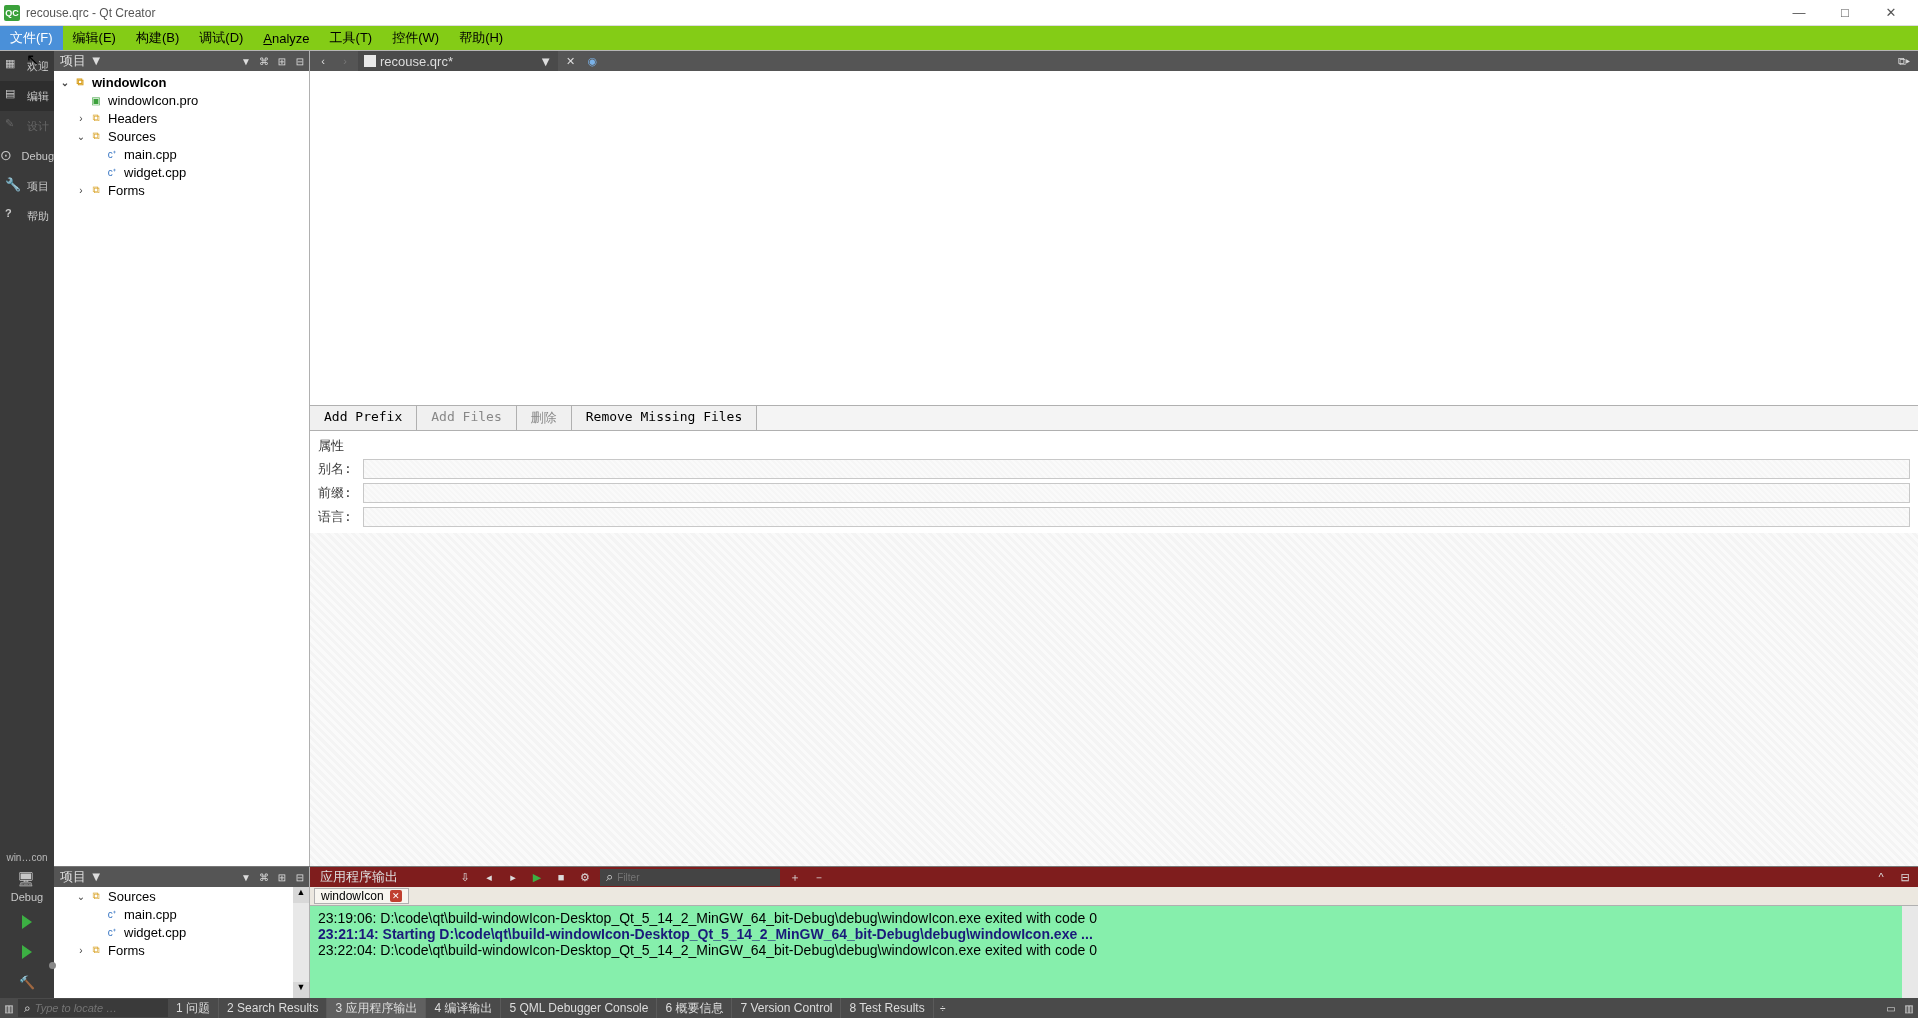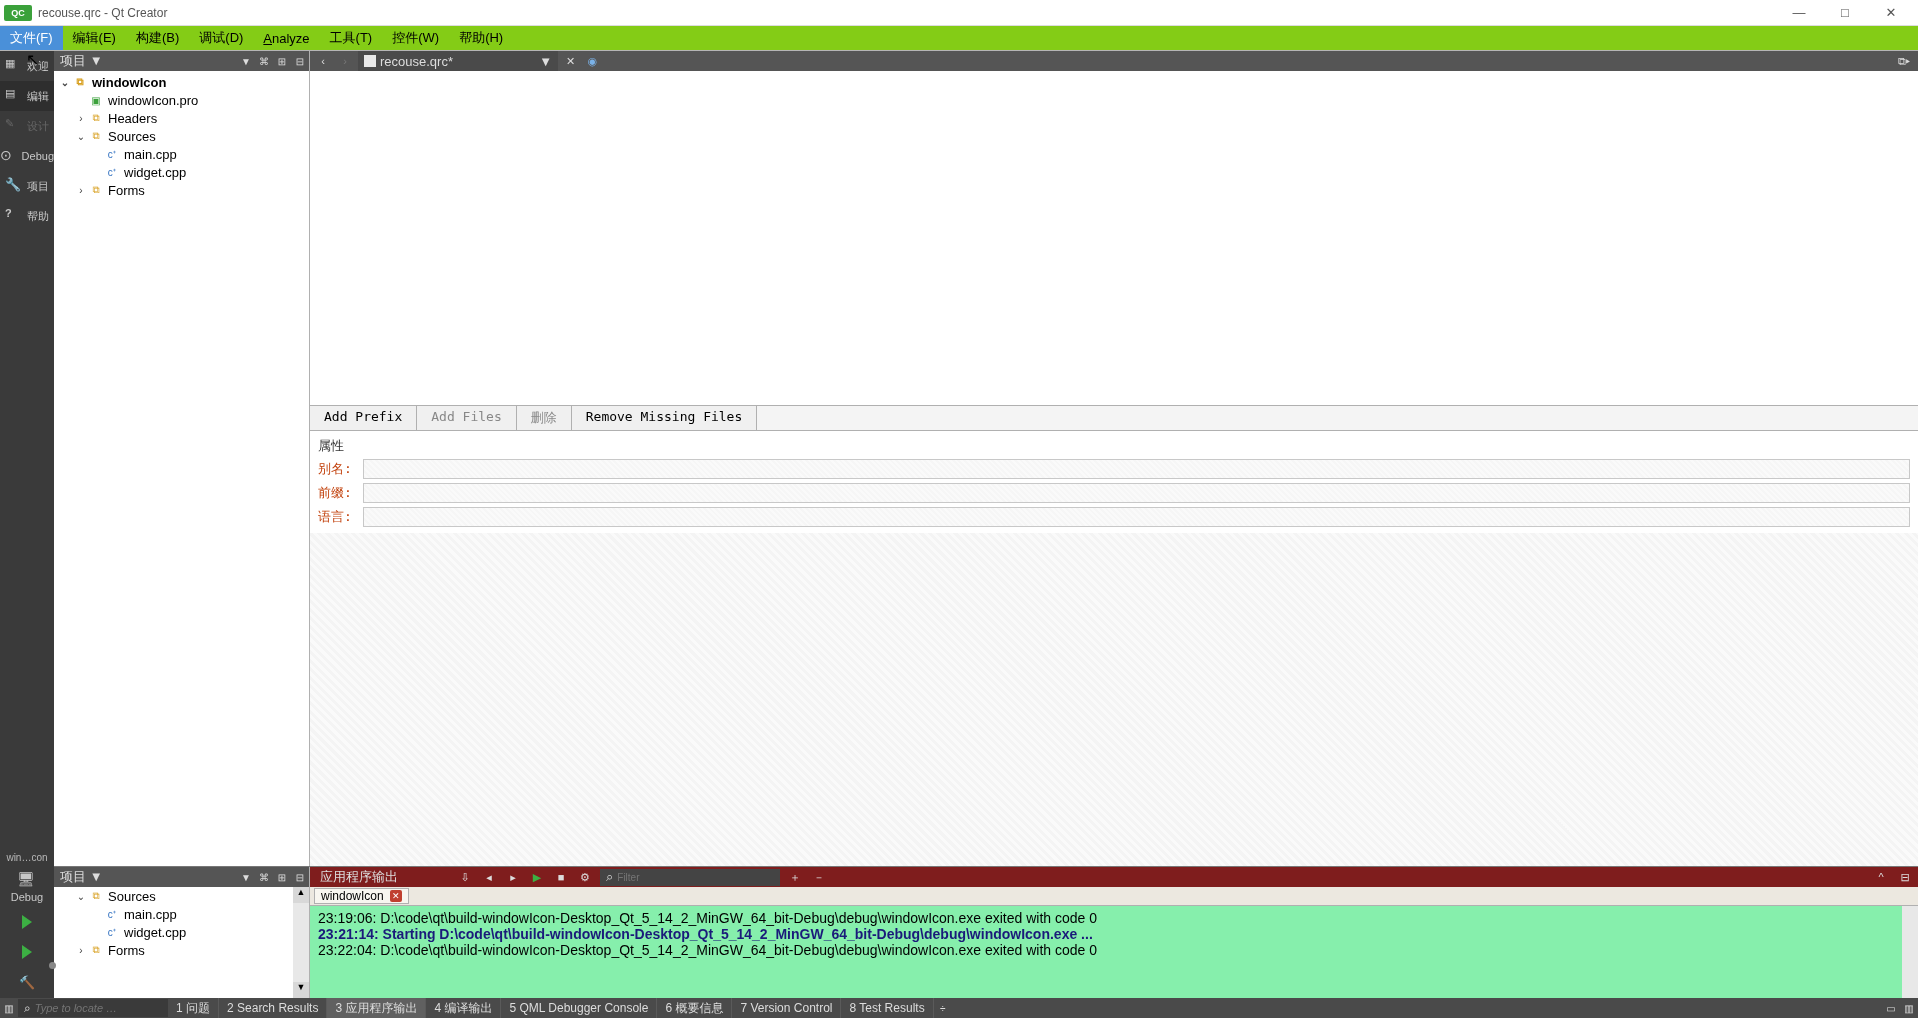--- a/index.html
+++ b/index.html
@@ -1,20 +1,20 @@
 <!DOCTYPE html>
 <html><head>
 <meta charset="utf-8">
 <style>
 * { margin: 0; padding: 0; box-sizing: border-box; font-family: "Microsoft YaHei", "SimSun", sans-serif; }
 body { width: 1918px; height: 1018px; background: #fff; overflow: hidden; font-size: 13px; }
 
 
 .titlebar { height: 26px; background: #fff; display: flex; align-items: center; padding: 0 4px; border-bottom: 1px solid #ddd; }
-.titlebar .appicon { width: 28px; height: 16px; background: #3ba13b; border-radius: 2px; display: inline-flex; align-items: center; justify-content: center; color: #fff; font-size: 9px; font-weight: bold; margin-right: 6px; }
+.titlebar .appicon { width: 16px; height: 16px; background: #3ba13b; border-radius: 2px; display: inline-flex; align-items: center; justify-content: center; color: #fff; font-size: 9px; font-weight: bold; margin-right: 6px; }
 .titlebar .title { color: #555; font-size: 12px; flex: 1; }
 .titlebar .winbtns { display: flex; gap: 20px; padding-right: 10px; }
 .titlebar .winbtn { width: 26px; text-align: center; color: #555; cursor: pointer; }
 
 
 .menubar { height: 25px; background: #84cc16; display: flex; align-items: center; border-bottom: 1px solid #b5b5b5; }
 .menubar .menuitem { padding: 3px 10px; color: #000; cursor: pointer; font-size: 13px; }
 .menubar .menuitem.open { background: #4a90d9; color: #fff; }
 .menubar .menuitem .mnemonic { text-decoration: underline; }
 
@@ -68,21 +68,21 @@
 .edittoolbar .splitbtn { font-size: 11px; cursor: pointer; padding: 0 4px; }
 
 
 .resview { flex: 1; background: #fff; }
 .resbuttons { display: flex; border-top: 1px solid #b0b0b0; border-bottom: 1px solid #b0b0b0; background: #f4f4f4; }
 .resbuttons .rbtn { padding: 3px 14px; border-right: 1px solid #b0b0b0; font-family: "SimSun", monospace; font-size: 13px; background: #f0f0f0; cursor: pointer; }
 .resbuttons .rbtn.disabled { color: #888; }
 .propgroup { padding: 4px 8px; }
 .propgroup .ptitle { font-family: Liberation Serif, serif; font-size: 13px; color: #333; padding: 2px 0; }
 .propgroup .prow { display: flex; align-items: center; padding: 2px 0; }
-.propgroup .plabel { width: 45px; font-family: "SimSun", monospace; font-size: 13px; color: #c2410c; }
+.propgroup .plabel { width: 45px; font-family: "SimSun", monospace; font-size: 13px; color: #404040; }
 .propgroup .pinput { flex: 1; height: 20px; border: 1px solid #c8c8c8; background: repeating-linear-gradient(45deg, #f6f6f6, #f6f6f6 2px, #fafafa 2px, #fafafa 4px); }
 .hatched { flex: 1; background: repeating-linear-gradient(45deg, #f4f4f4, #f4f4f4 3px, #fafafa 3px, #fafafa 6px); }
 
 
 .bottomnav { height: 132px; display: flex; border-top: 1px solid #777; }
 .bottomnav .navstrip2 { width: 256px; border-right: 1px solid #b0b0b0; display: flex; flex-direction: column; }
 .bottomnav .navstrip2 .navhdr { height: 20px; background: #555; color: #ddd; display: flex; align-items: center; }
 .bottomnav .navstrip2 .navhdr .combo { flex: 1; padding: 0 6px; }
 .bottomnav .navstrip2 .navhdr .ico { width: 18px; text-align: center; font-size: 10px; cursor: pointer; }
 .bottomnav .navstrip2 .tree2 { flex: 1; overflow: hidden; position: relative; }

